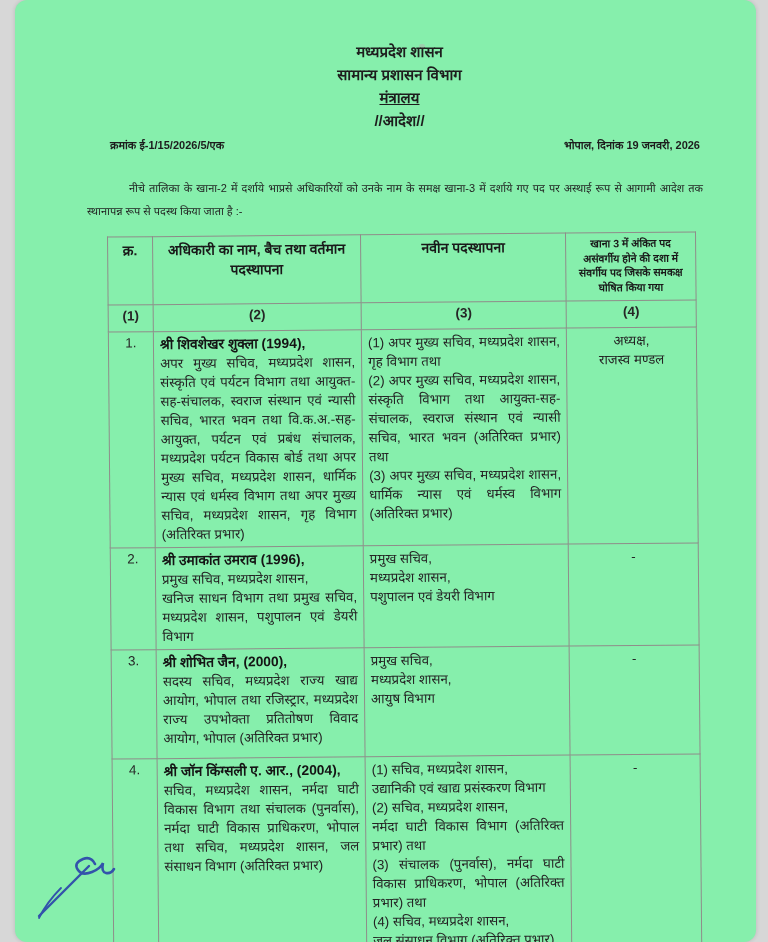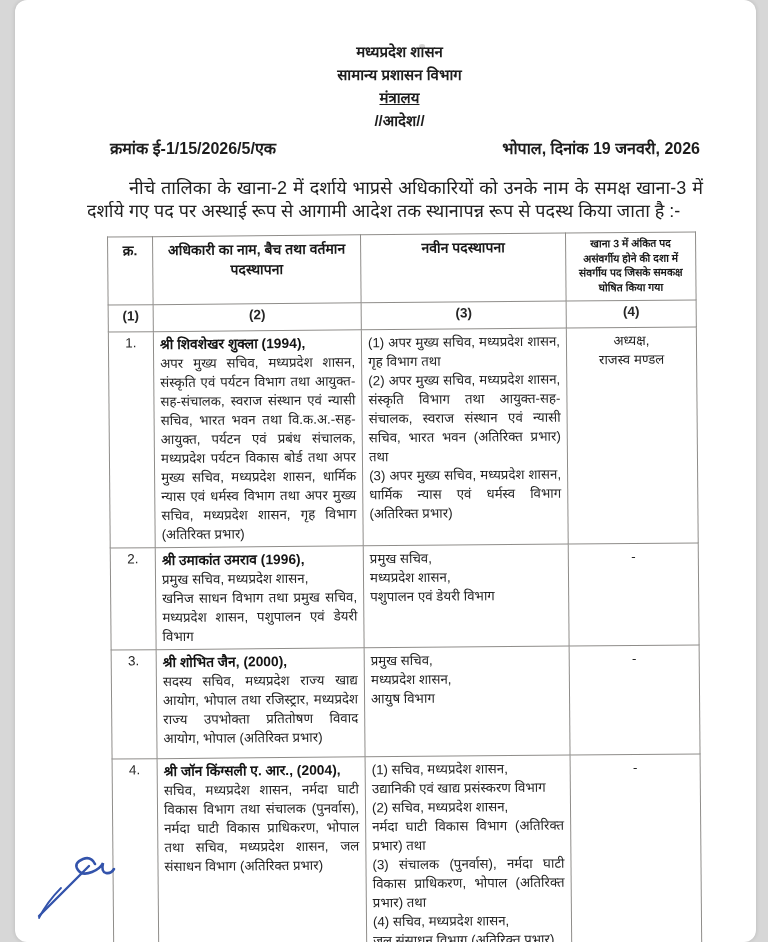--- a/index.html
+++ b/index.html
@@ -5,42 +5,42 @@
   html,body{margin:0;padding:0;}
   body{
     width:768px;height:942px;position:relative;
     background:#d7d7d7;
     font-family:"Liberation Sans","DejaVu Sans",sans-serif;
     color:#262626;
     overflow:hidden;
   }
   .page{
     position:absolute;left:15px;right:12px;top:0;bottom:0;
-    background:#ffffff;border-radius:12px;overflow:hidden;
+    background:#86efac;border-radius:12px;overflow:hidden;
     box-shadow:0 0 4px rgba(0,0,0,.15);
   }
   .speck{
     position:absolute;left:404px;top:44px;width:6px;height:4px;
     background:#b5b3b0;opacity:.55;border-radius:50%;
   }
   .org-block{
     position:absolute;top:40px;left:0;right:0;
     text-align:center;font-weight:700;font-size:15px;line-height:23px;color:#1d1d1d;
     transform:translateX(14px);
   }
   .org-line{display:block;}
   .u{text-decoration:underline;}
   .ref-row{
     position:absolute;left:95px;width:590px;top:137px;
     display:flex;justify-content:space-between;
-    font-weight:700;font-size:16px;color:#1d1d1d;
+    font-weight:700;font-size:11px;color:#1d1d1d;
   }
   .intro{
     position:absolute;left:72px;width:616px;top:177px;
-    font-size:18px;line-height:23px;text-align:justify;text-indent:42px;color:#1f1f1f;
+    font-size:11px;line-height:23px;text-align:justify;text-indent:42px;color:#1f1f1f;
   }
   .table-wrap{
     position:absolute;left:92px;top:234px;width:592px;
     transform:rotate(-0.5deg);transform-origin:50% 0;
   }
   table.doc{
     border-collapse:collapse;table-layout:fixed;width:588px;
     background:transparent;
   }
   table.doc td{

